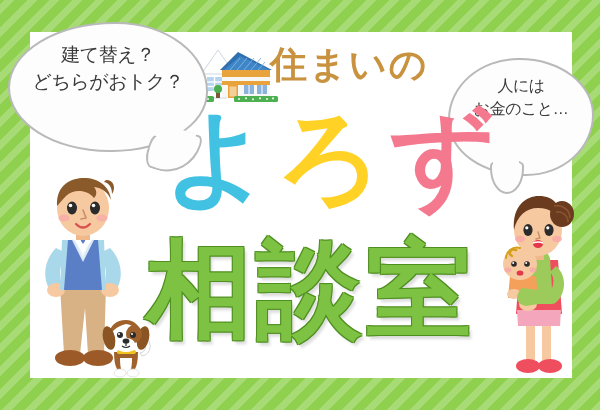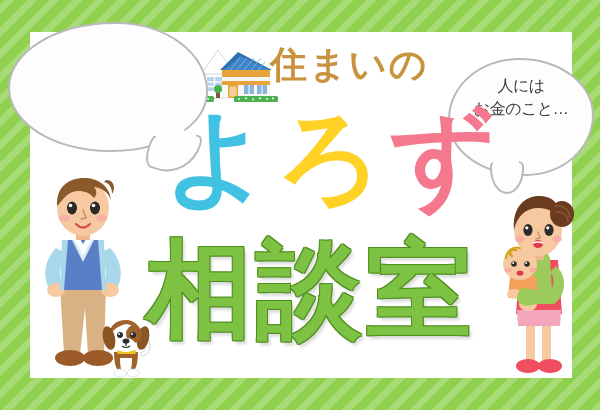--- a/index.html
+++ b/index.html
@@ -155,20 +155,22 @@
           <circle cx="84" cy="58.3" r="1.1"></circle>
         <circle cx="91" cy="59" r="1.1"></circle>
           <circle cx="97" cy="58.4" r="1.1"></circle>
       </g>
       <rect x="40" y="50" width="4" height="8" fill="#7a5a3a"></rect>
       <circle cx="42" cy="49" r="4" fill="#4caf50"></circle>
     </svg>
   </div>
 
   <div class="bubble" id="bubble-left">
+    <span class="line lbl">建て替え？</span>
+    <span class="line lbl">どちらがおトク？</span>
   </div>
   <div id="bubble-left-tail"></div>
 
   <div class="bubble" id="bubble-right">
     <span class="line lbl">人には</span>
     <span class="line lbl">お金のこと…</span>
   </div>
   <div id="bubble-right-tail"></div>
 
   <div id="headline-sub">住まいの</div>

